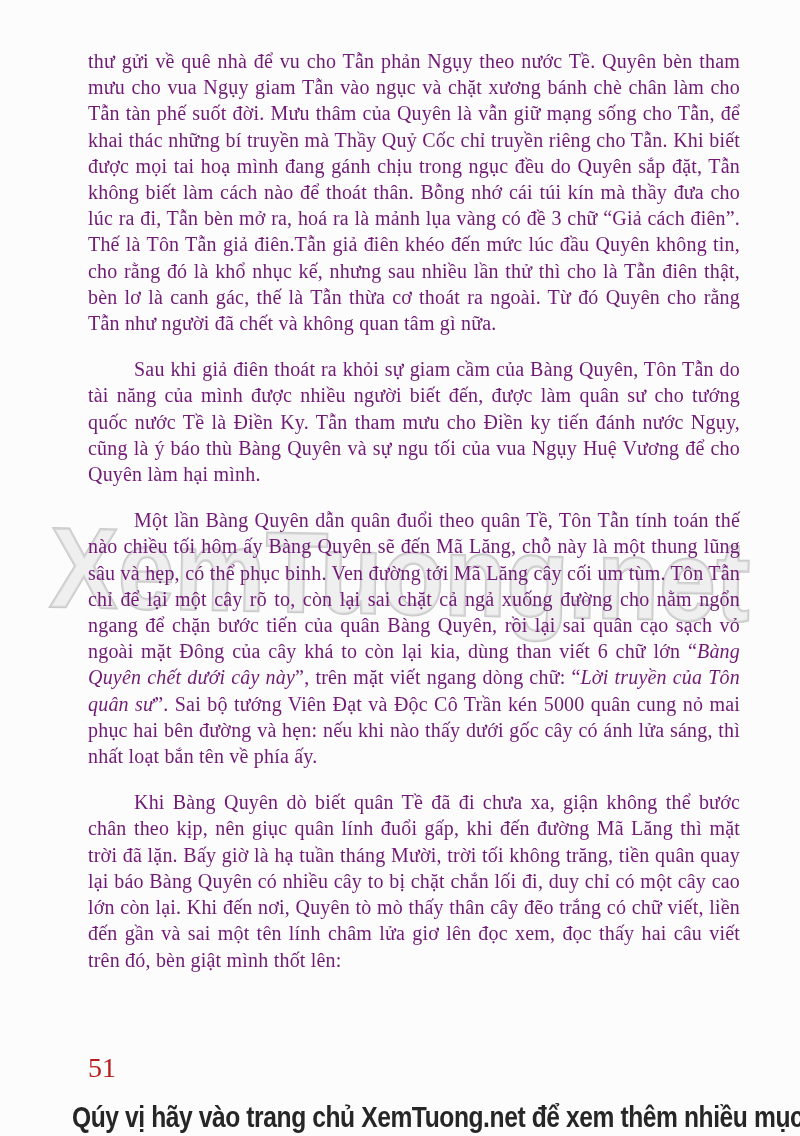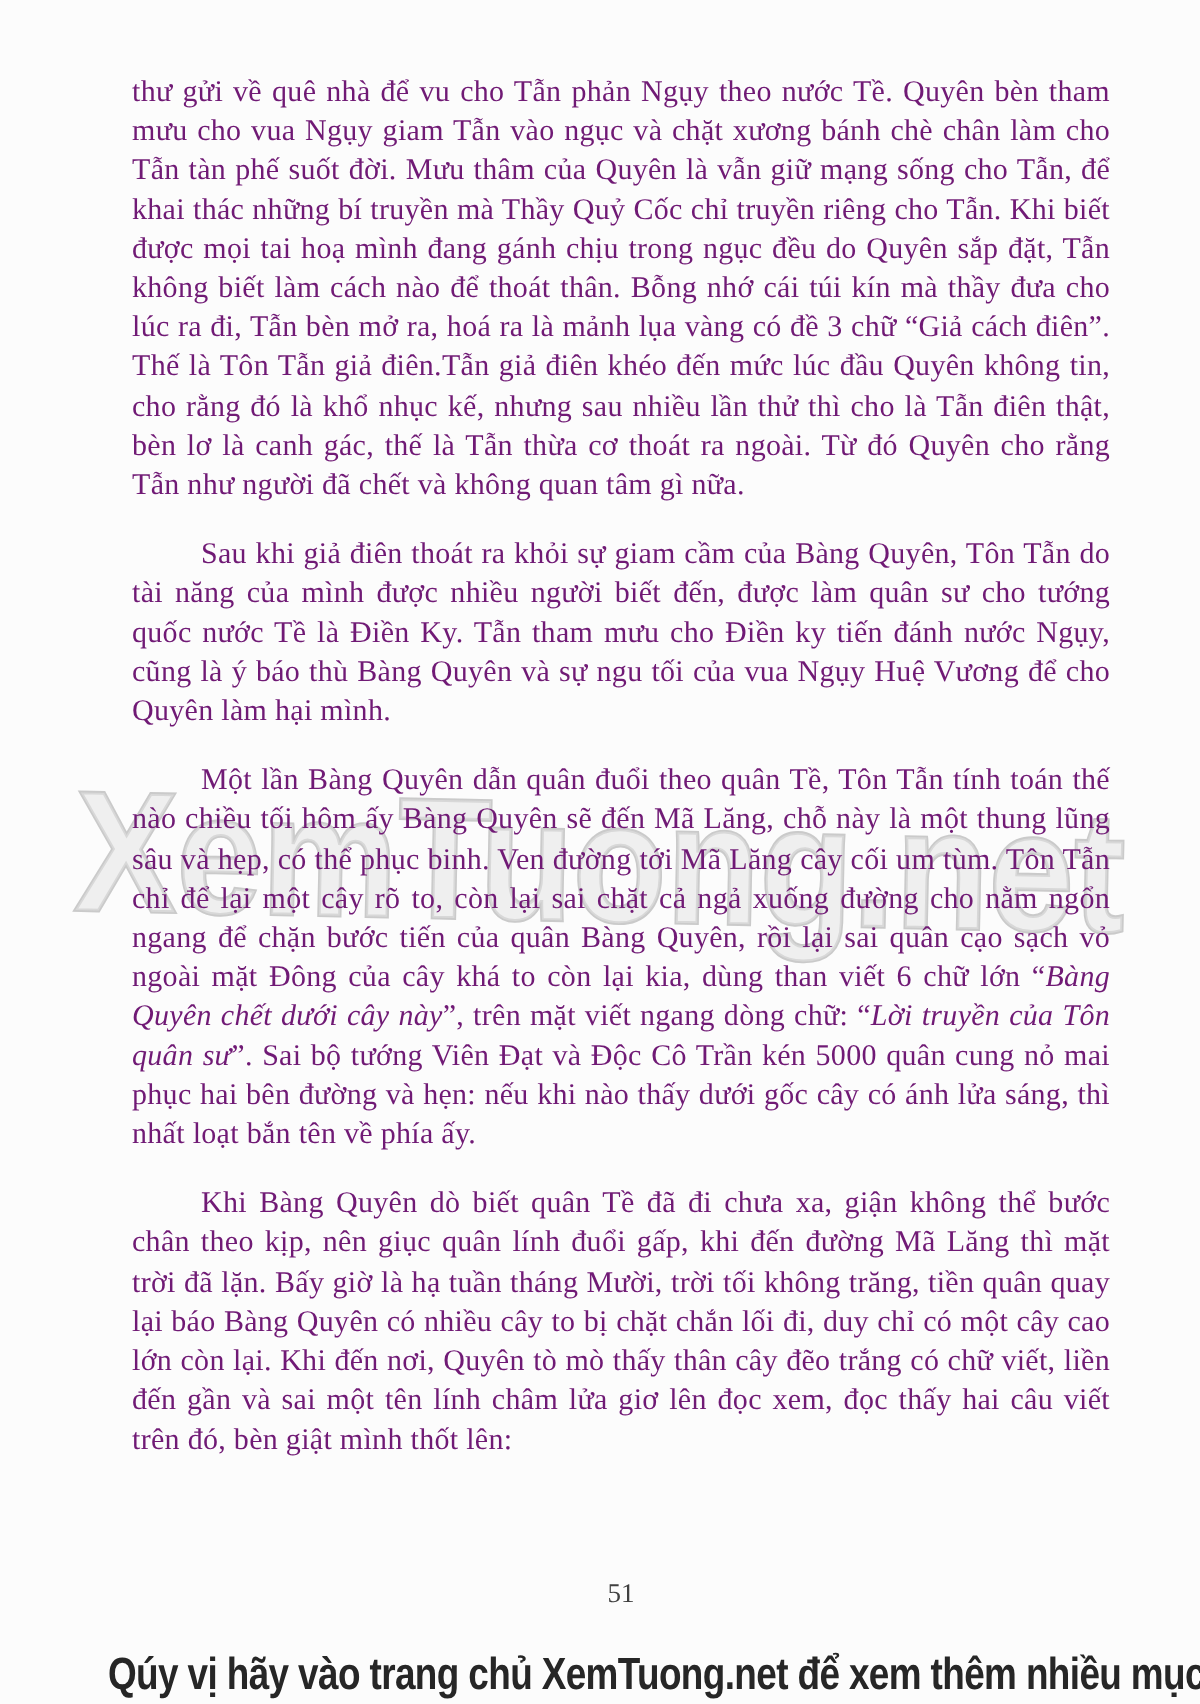--- a/index.html
+++ b/index.html
@@ -39,23 +39,23 @@
   .watermark text {
     font-family: "Liberation Sans", "DejaVu Sans", sans-serif;
     font-weight: bold;
     paint-order: stroke fill;
   }
   .page-number {
     position: absolute;
     left: 88px;
     top: 1052px;
     width: 652px;
-    text-align: center;
-    font-size: 18px;
-    color: #404040;
+    text-align: left;
+    font-size: 28px;
+    color: #b91c1c;
   }
   .footer {
     position: absolute;
     left: 0;
     bottom: 2px;
     width: 800px;
     text-align: center;
     font-family: "Liberation Sans", "DejaVu Sans", sans-serif;
     font-weight: 700;
     font-size: 30px;

